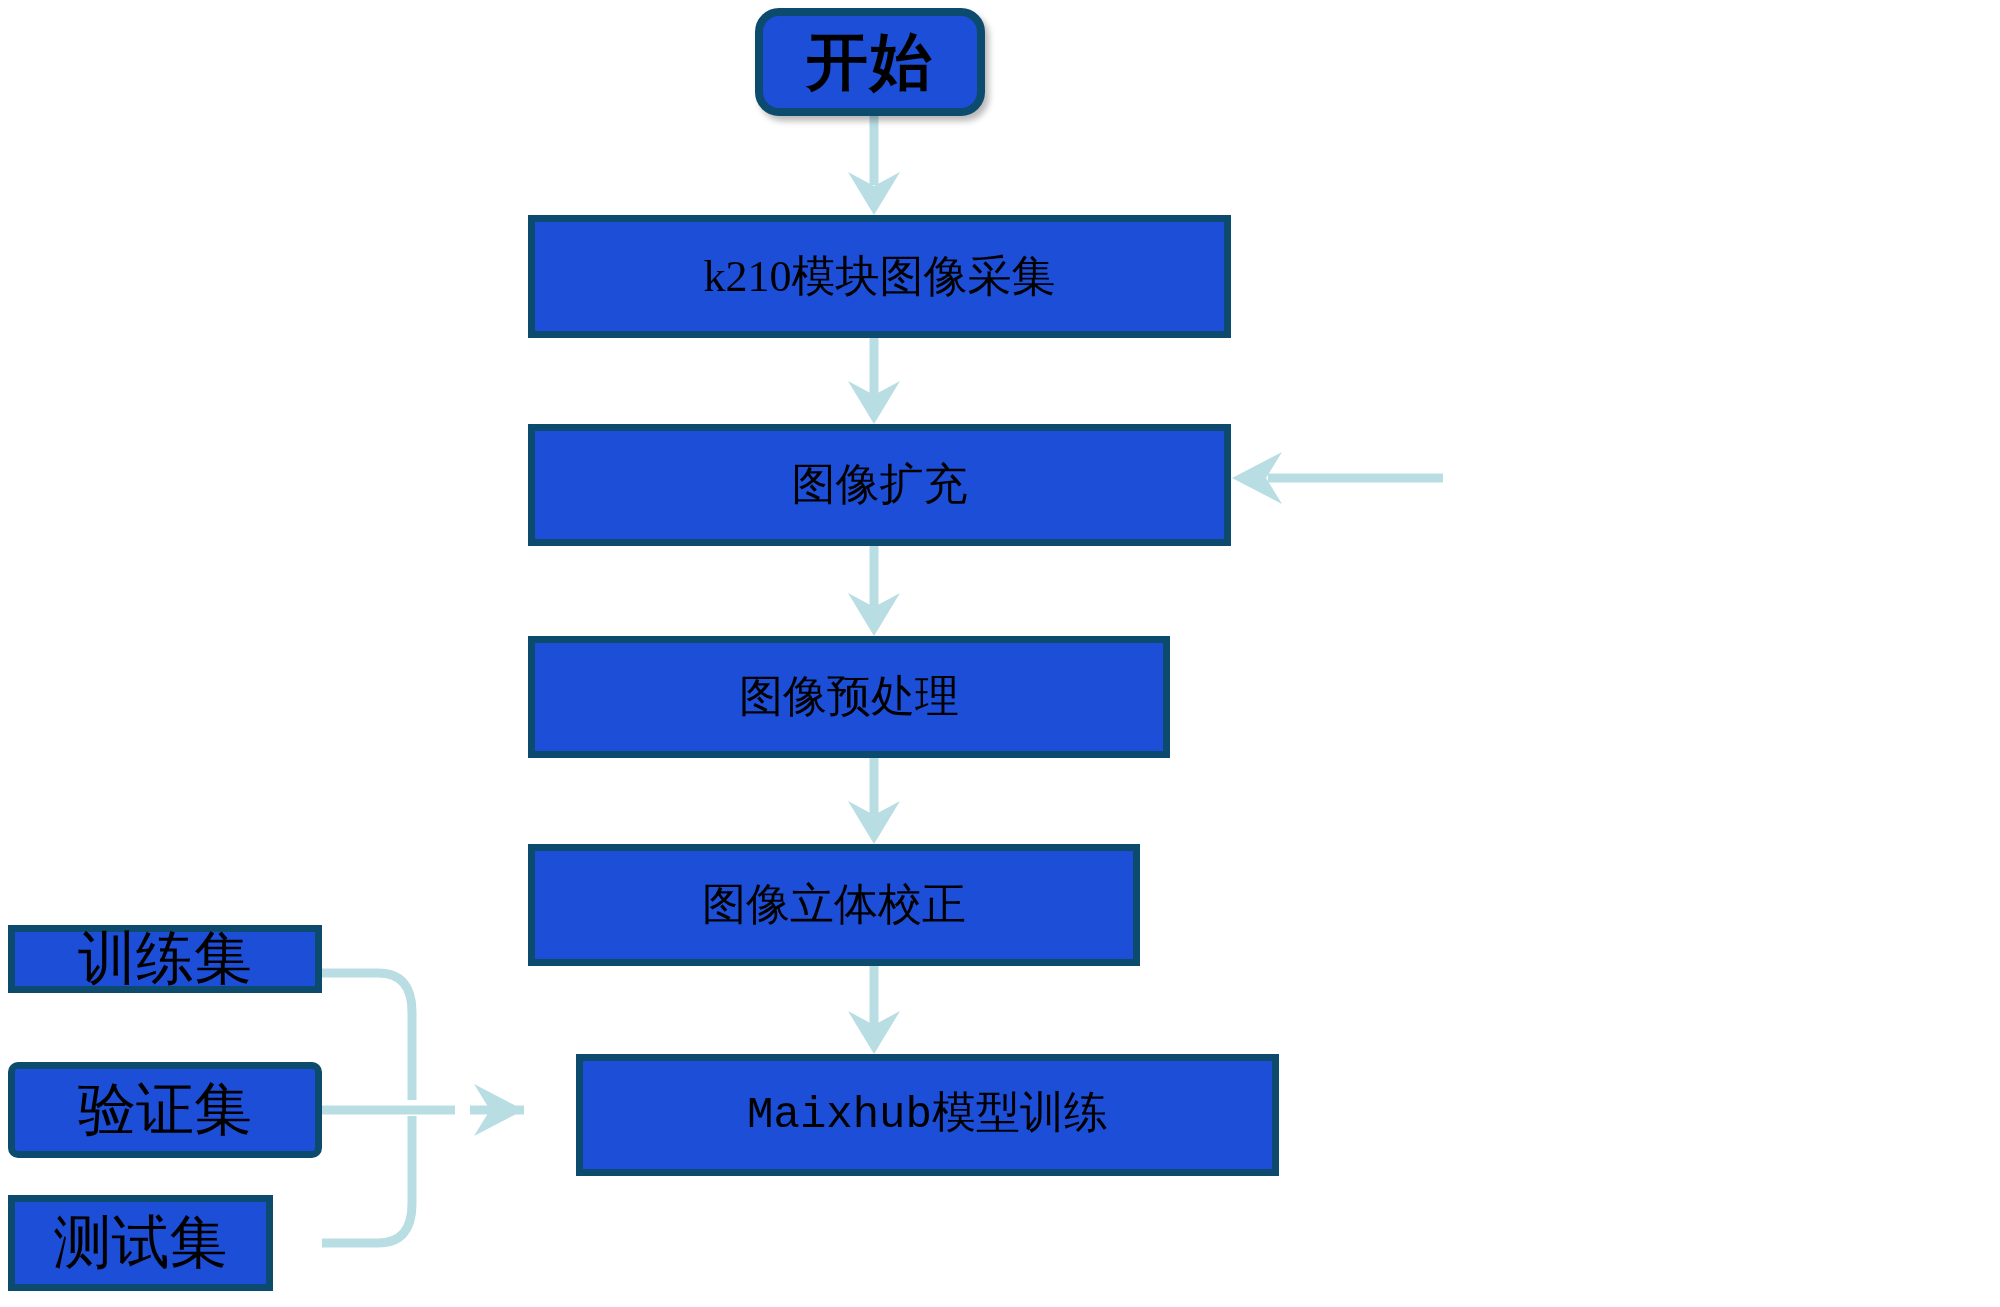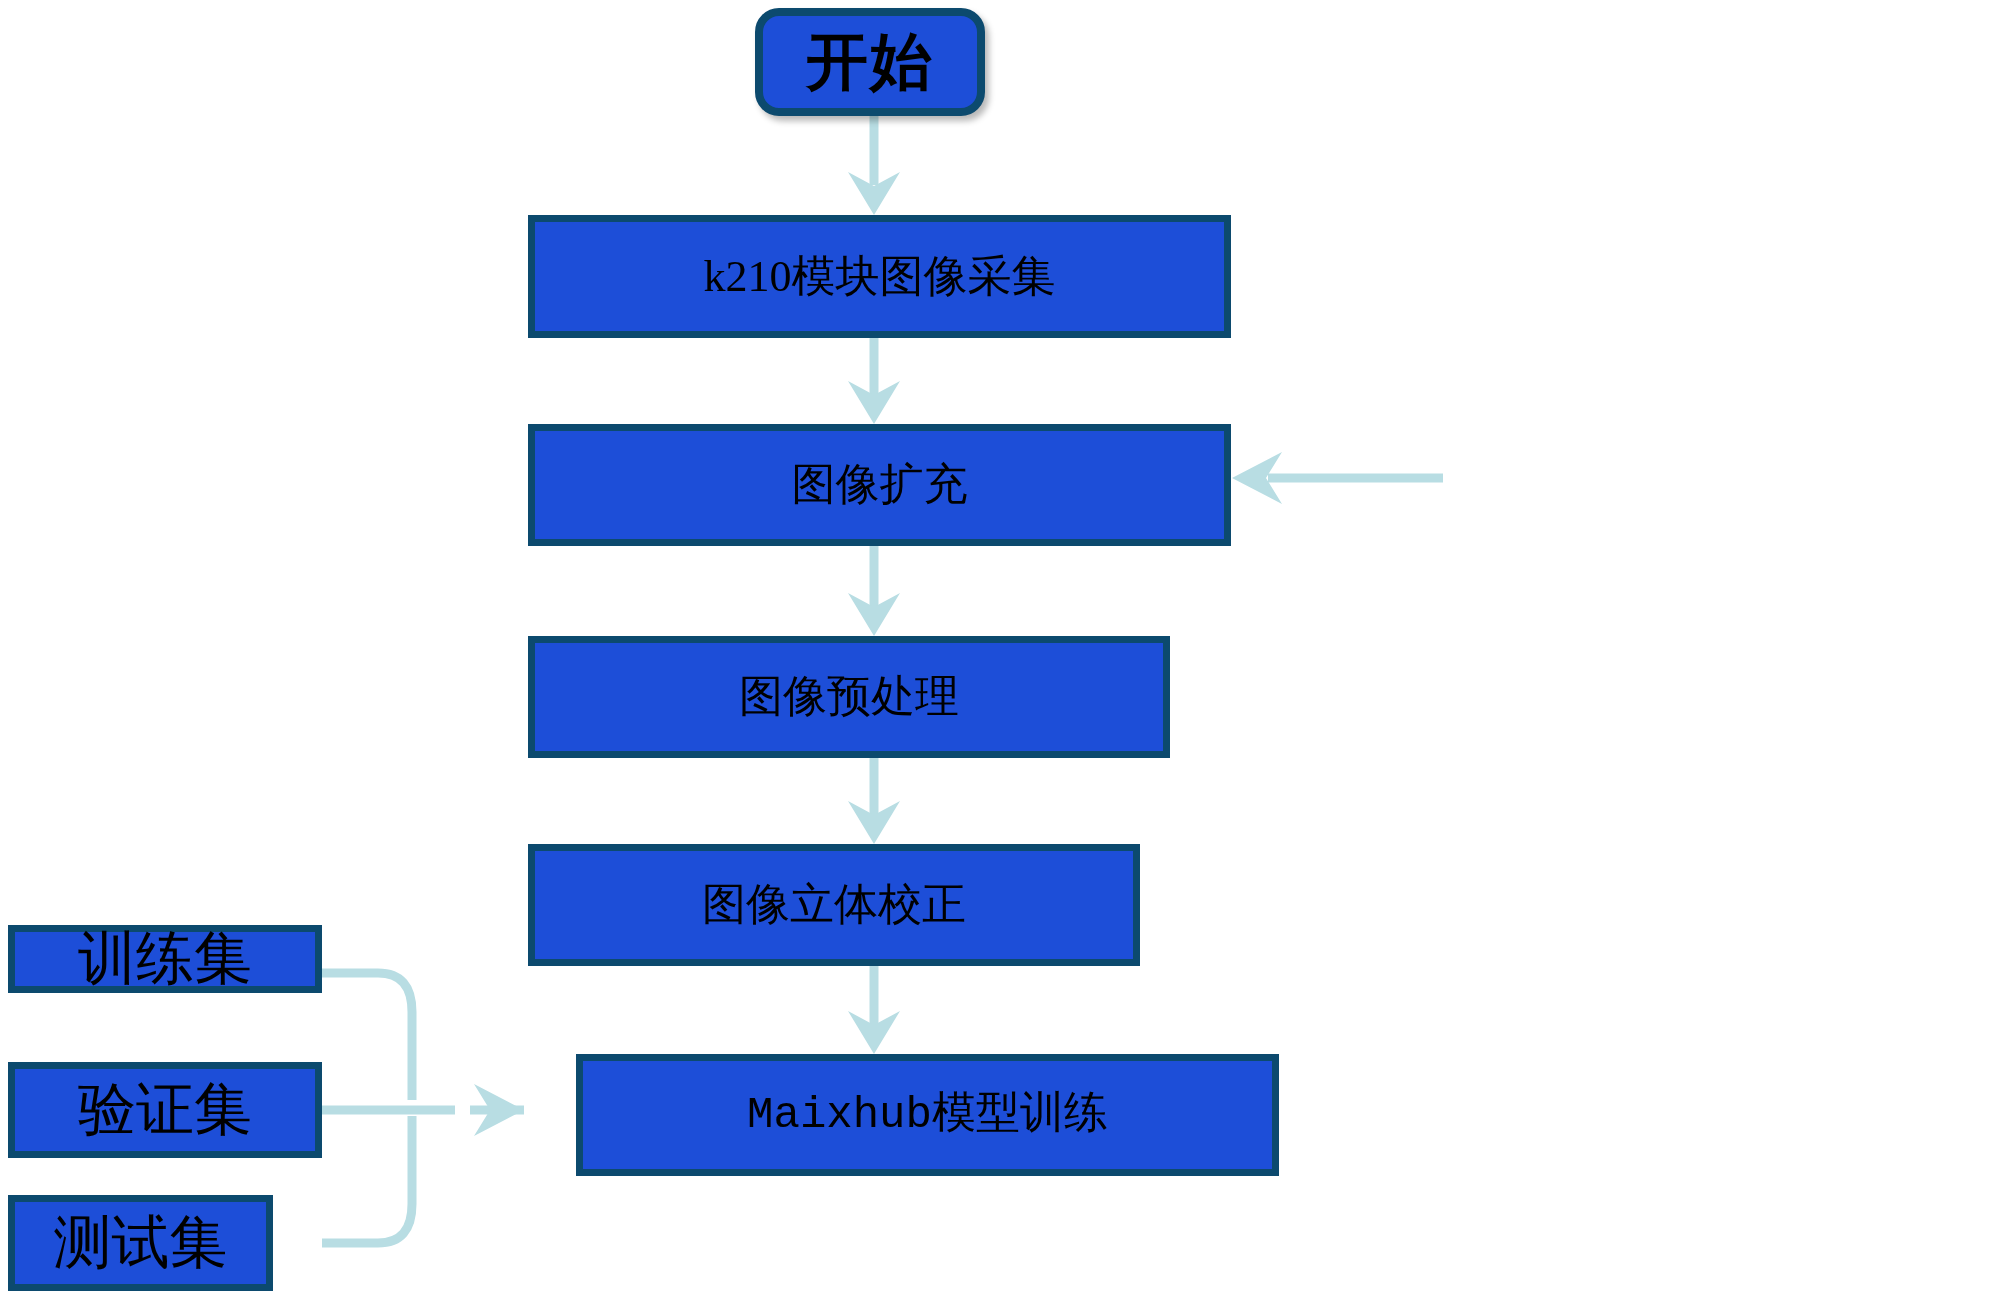--- a/index.html
+++ b/index.html
@@ -104,21 +104,21 @@
   </div>
 
   <div class="node process mono" style="left:528px;top:1054px;width:703px;height:122px;margin-left:48px;">
     <span class="label">Maixhub模型训练</span>
   </div>
 
   <div class="node side" style="left:8px;top:925px;width:314px;height:68px;">
     <span class="label">训练集</span>
   </div>
 
-  <div class="node side" style="left:8px;top:1062px;width:314px;height:96px;">
+  <div class="node side" style="left:8px;top:1062px;width:314px;height:96px;border-radius:10px;">
     <span class="label">验证集</span>
   </div>
 
   <div class="node side" style="left:8px;top:1195px;width:265px;height:96px;">
     <span class="label">测试集</span>
   </div>
 
 </div>
 
 </body></html>

